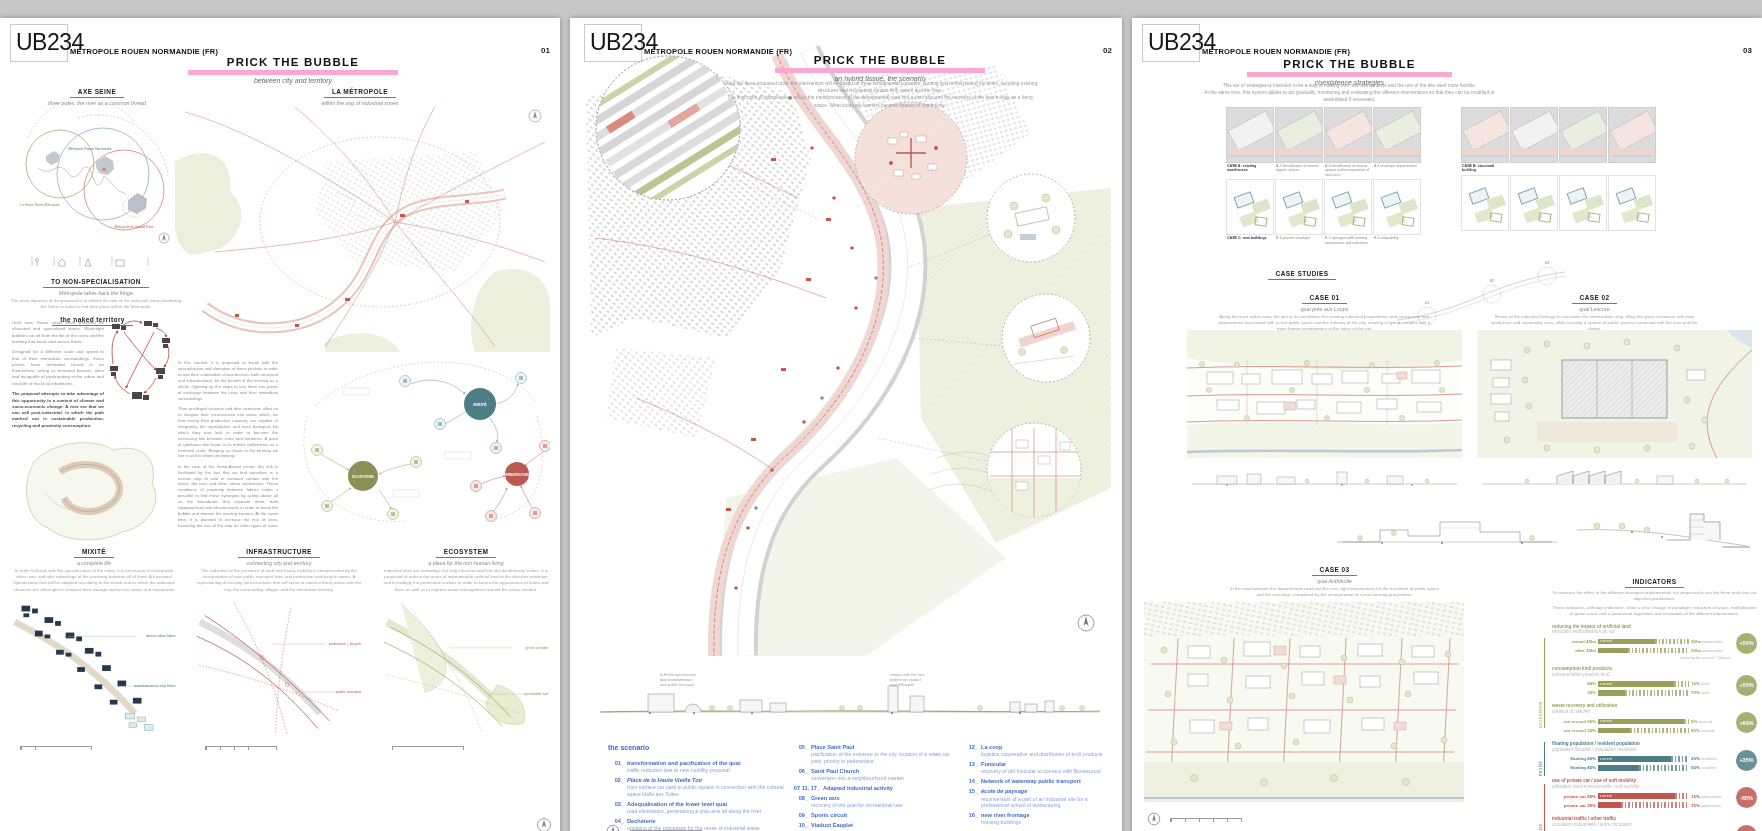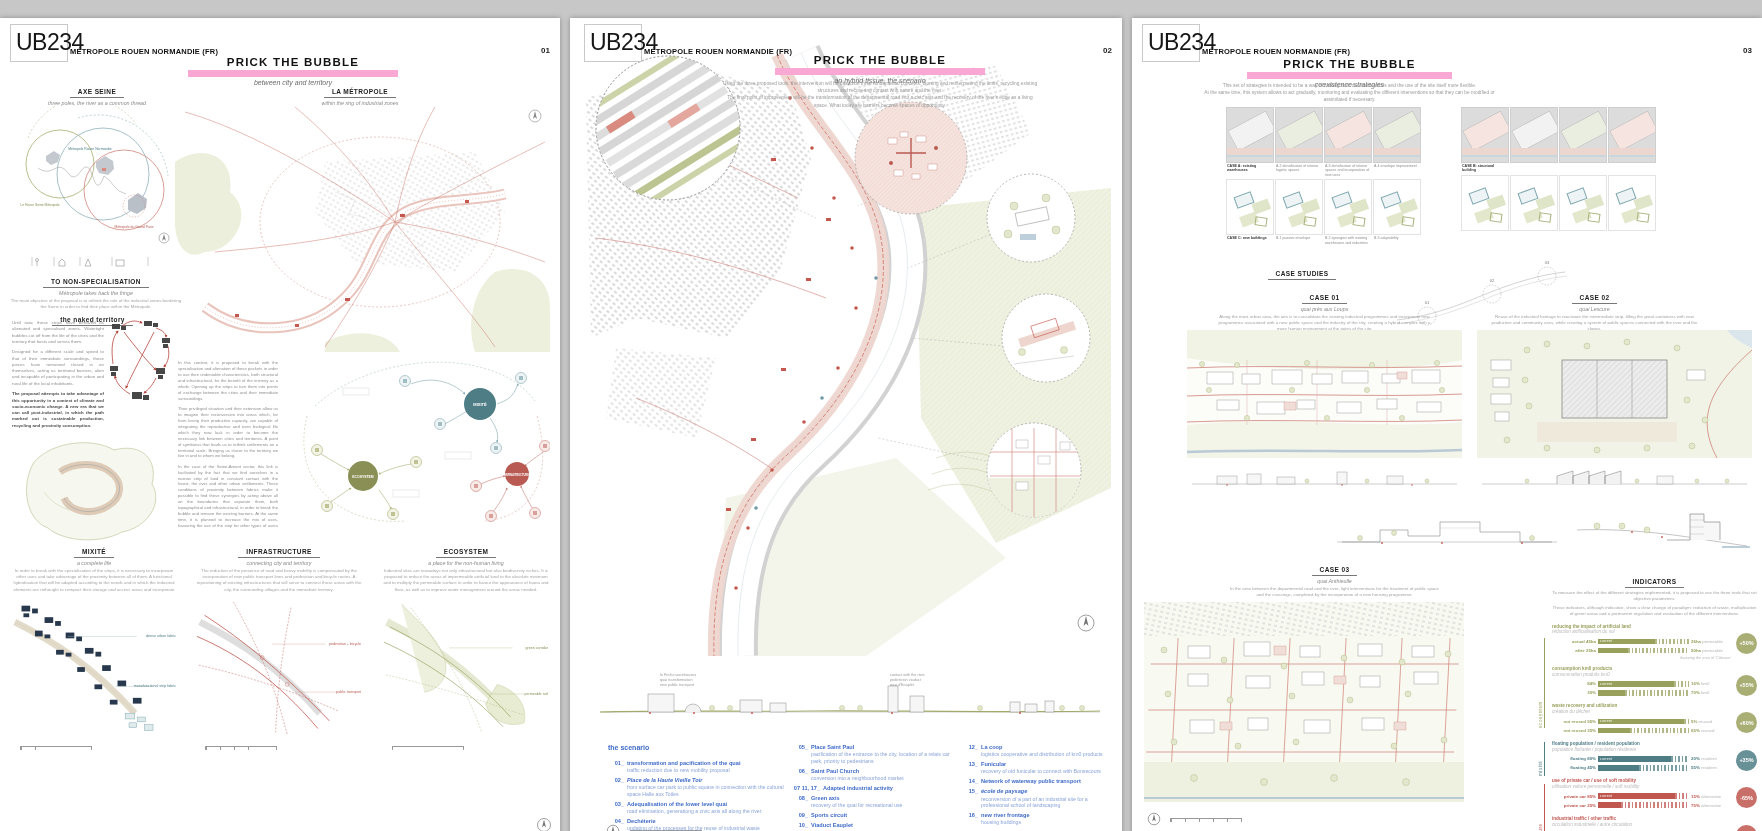--- a/index.html
+++ b/index.html
@@ -8,21 +8,21 @@
   #p1{left:0;width:560px;}
   #p2{left:570px;width:552px;}
   #p3{left:1132px;width:630px;}
   .a{position:absolute;}
   
   .logo-box{border:1px solid #c9c9c9;width:56px;height:36px;}
   .logo{font-size:23px;letter-spacing:-.5px;color:#161616;}
   .client{font-size:7.5px;font-weight:bold;letter-spacing:.2px;color:#101010;}
   .pnum{font-size:8px;font-weight:bold;color:#222;}
   
-  .btitle{font-size:11.5px;font-weight:bold;letter-spacing:1.2px;text-align:center;color:#121212;border-bottom:7px solid #f9a8d4;padding-bottom:2px;}
+  .btitle{font-size:11.5px;font-weight:bold;letter-spacing:1.2px;text-align:center;color:#121212;border-bottom:5px solid #f9a8d4;padding-bottom:2px;}
   .bsub{font-size:7px;font-style:italic;color:#6b6b6b;text-align:center;margin-top:2px;}
   .intro{font-size:4.8px;color:#9a9a9a;text-align:center;line-height:1.5;}
   .shwrap{text-align:center;}
   .sh{font-size:6.5px;font-weight:bold;letter-spacing:.4px;color:#1c1c1c;border-bottom:.5px solid #777;display:inline-block;padding:0 8px 1.5px;}
   .ssub{font-size:5.3px;font-style:italic;color:#8a8a8a;text-align:center;margin-top:1.5px;}
   .scap{font-size:4.4px;color:#a3a3a3;text-align:center;line-height:1.45;margin-top:2px;}
   .para{font-size:4.4px;color:#8e8e8e;text-align:justify;line-height:1.42;margin-bottom:4px;}
   
   .leg-title{font-size:7px;font-weight:bold;color:#3f6bc8;}
   .leg-item{font-size:5.6px;color:#3f6bc8;line-height:1.3;margin-bottom:3px;display:flex;gap:3px;}

